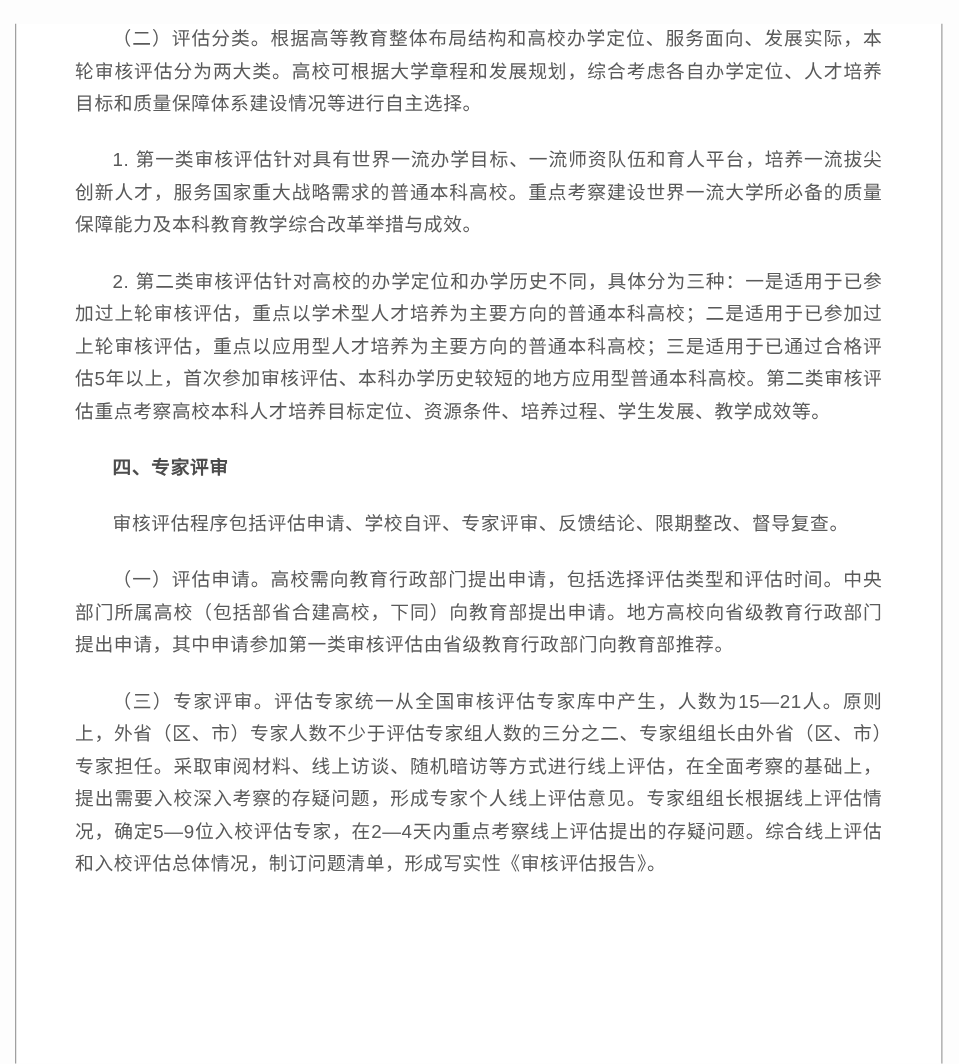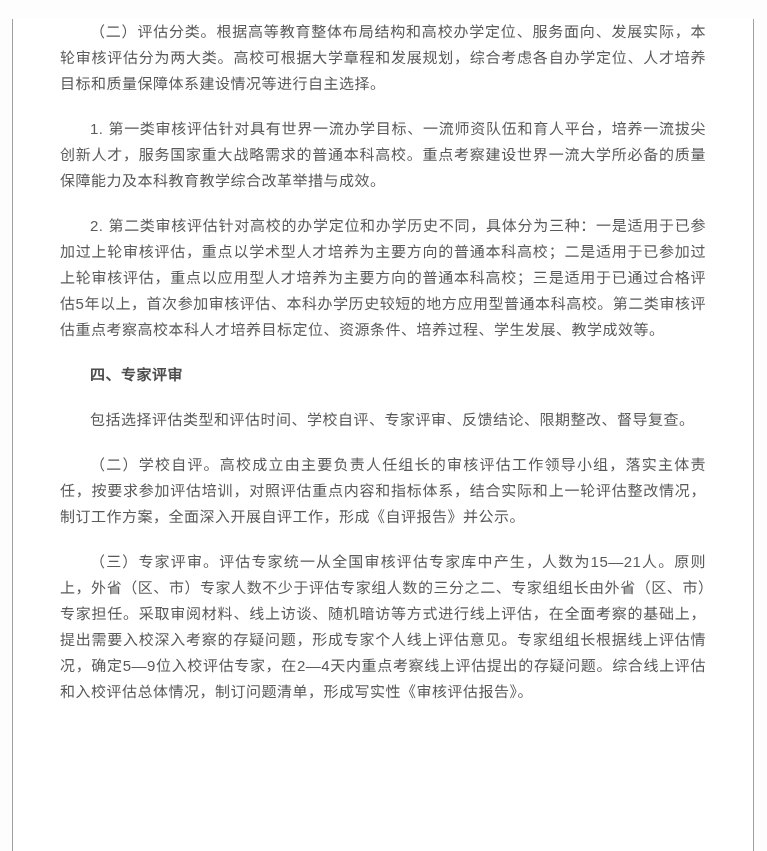--- a/index.html
+++ b/index.html
@@ -51,17 +51,17 @@
 </style>
 </head>
 <body>
 
 <div class="page">
   <div class="content">
     <p>（二）评估分类。根据高等教育整体布局结构和高校办学定位、服务面向、发展实际，本轮审核评估分为两大类。高校可根据大学章程和发展规划，综合考虑各自办学定位、人才培养目标和质量保障体系建设情况等进行自主选择。</p>
     <p>1. 第一类审核评估针对具有世界一流办学目标、一流师资队伍和育人平台，培养一流拔尖创新人才，服务国家重大战略需求的普通本科高校。重点考察建设世界一流大学所必备的质量保障能力及本科教育教学综合改革举措与成效。</p>
     <p>2. 第二类审核评估针对高校的办学定位和办学历史不同，具体分为三种：一是适用于已参加过上轮审核评估，重点以学术型人才培养为主要方向的普通本科高校；二是适用于已参加过上轮审核评估，重点以应用型人才培养为主要方向的普通本科高校；三是适用于已通过合格评估5年以上，首次参加审核评估、本科办学历史较短的地方应用型普通本科高校。第二类审核评估重点考察高校本科人才培养目标定位、资源条件、培养过程、学生发展、教学成效等。</p>
     <h3>四、专家评审</h3>
-    <p>包括选择评估类型和评估时间、学校自评、专家评审、反馈结论、限期整改、督导复查。</p>
-    <p>（二）学校自评。高校成立由主要负责人任组长的审核评估工作领导小组，落实主体责任，按要求参加评估培训，对照评估重点内容和指标体系，结合实际和上一轮评估整改情况，制订工作方案，全面深入开展自评工作，形成《自评报告》并公示。</p>
+    <p>审核评估程序包括评估申请、学校自评、专家评审、反馈结论、限期整改、督导复查。</p>
+    <p>（一）评估申请。高校需向教育行政部门提出申请，包括选择评估类型和评估时间。中央部门所属高校（包括部省合建高校，下同）向教育部提出申请。地方高校向省级教育行政部门提出申请，其中申请参加第一类审核评估由省级教育行政部门向教育部推荐。</p>
     <p>（三）专家评审。评估专家统一从全国审核评估专家库中产生，人数为15—21人。原则上，外省（区、市）专家人数不少于评估专家组人数的三分之二、专家组组长由外省（区、市）专家担任。采取审阅材料、线上访谈、随机暗访等方式进行线上评估，在全面考察的基础上，提出需要入校深入考察的存疑问题，形成专家个人线上评估意见。专家组组长根据线上评估情况，确定5—9位入校评估专家，在2—4天内重点考察线上评估提出的存疑问题。综合线上评估和入校评估总体情况，制订问题清单，形成写实性《审核评估报告》。</p>
   </div>
 </div>
 
 </body></html>

